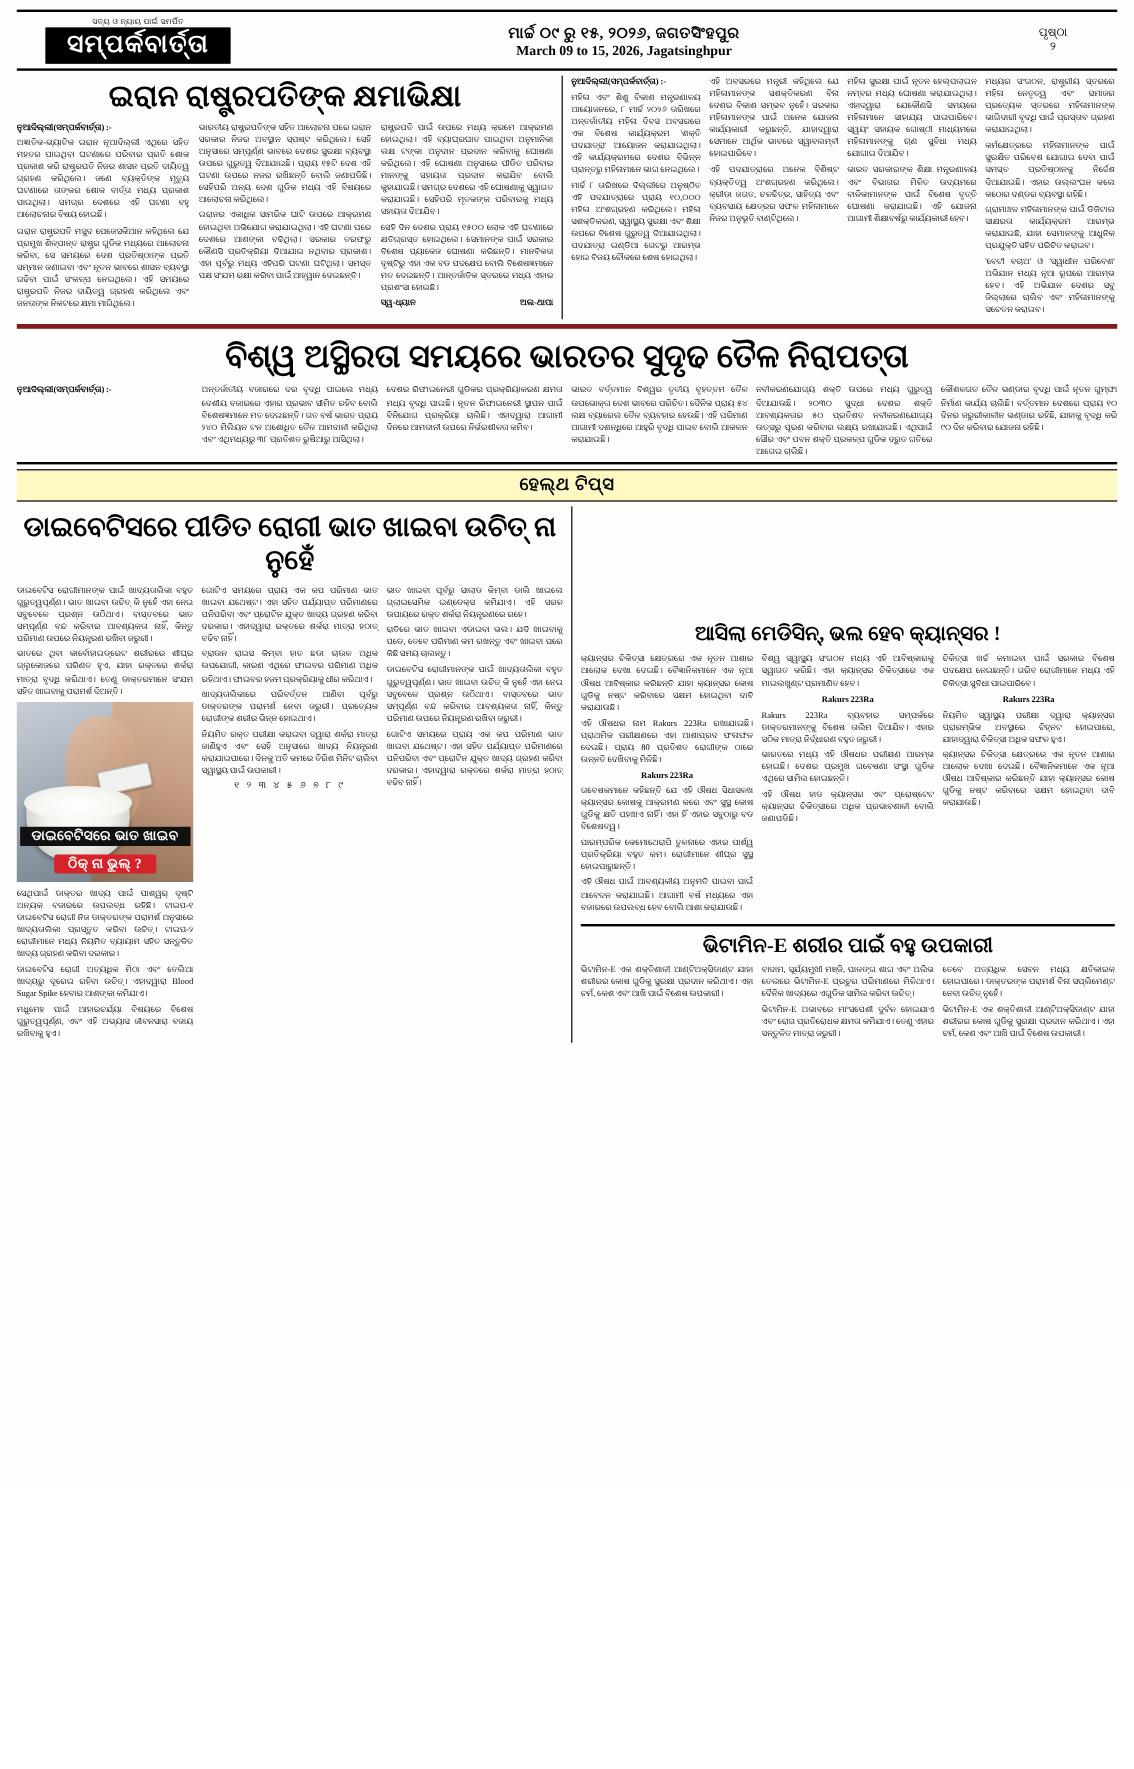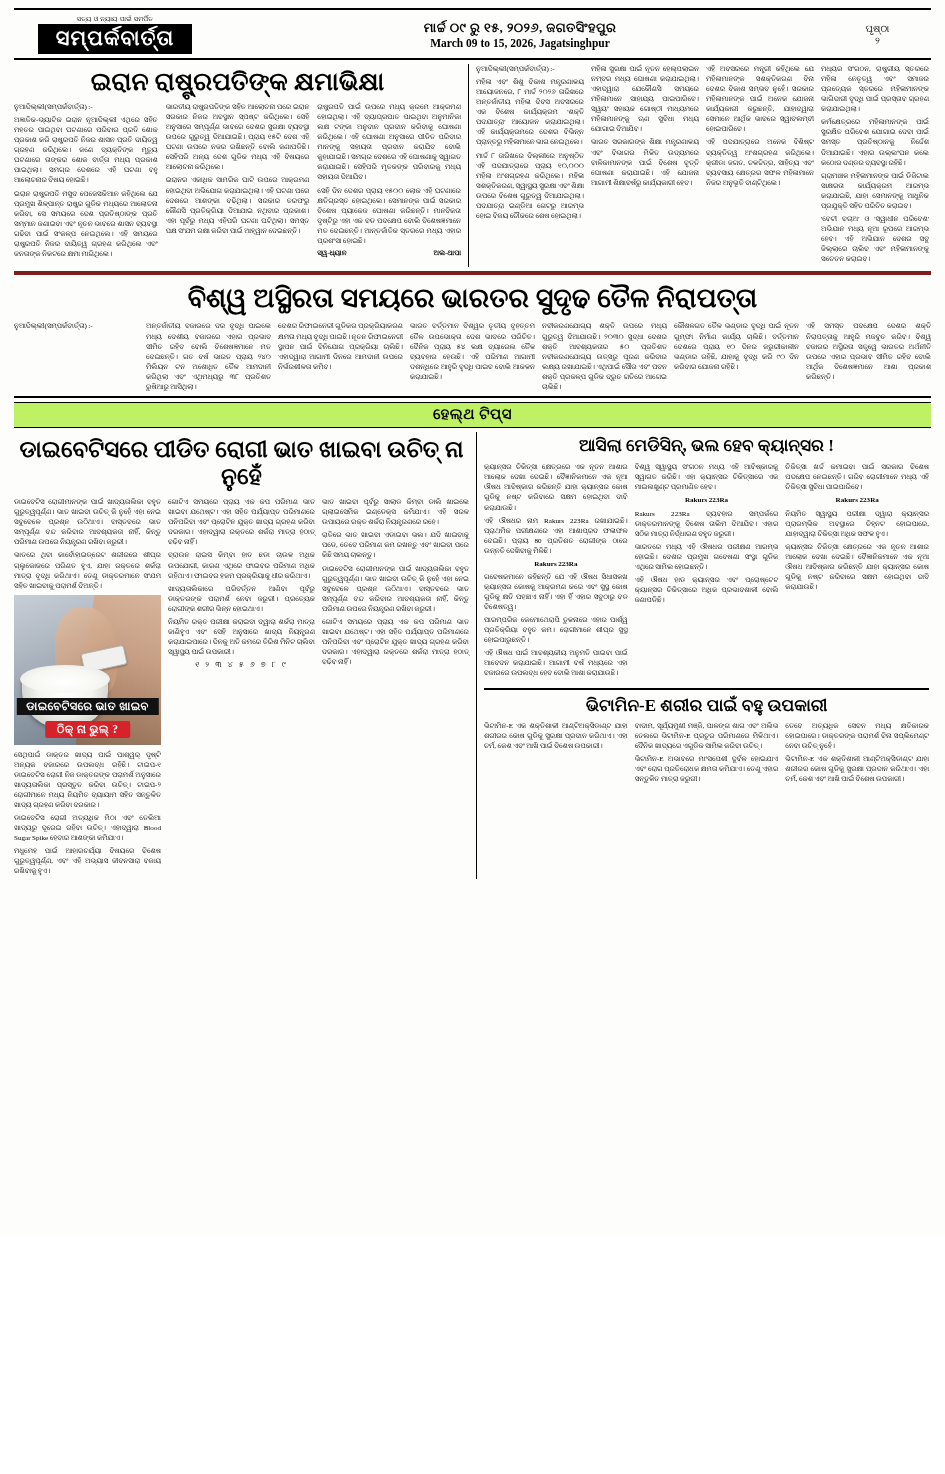--- a/index.html
+++ b/index.html
@@ -124,21 +124,21 @@
   .cols-3 {
     display: flex;
     gap: 8px;
   }
   .cols-3 > div { flex: 1; }
   .cols-4 {
     display: flex;
     gap: 7px;
   }
   .cols-4 > div { flex: 1; }
-  .dateline { font-weight: normal; }
+  .dateline { font-weight: bold; }
   .sign-row {
     display: flex;
     justify-content: space-between;
     font-weight: bold;
     font-size: 7px;
     margin-top: 2px;
   }
 
   
   .oil-section {
@@ -147,34 +147,35 @@
   }
   .h-oil {
     font-size: 27px;
     margin: 3px 0 8px 0;
   }
   .cols-7 { display: flex; gap: 7px; }
   .cols-7 > div { flex: 1; }
 
   
   .health-band {
-    background: #bef264;
+    background: #fef9c3;
     border-top: 1px solid #000;
     border-bottom: 1px solid #000;
     text-align: center;
     font-size: 15px;
     font-weight: bold;
     padding: 3px 0 4px 0;
     margin: 4px 0 4px 0;
     letter-spacing: .5px;
   }
 
   
   .lower {
     display: flex;
+    align-items: flex-end;
   }
   .lower-left {
     width: 463px;
     padding-right: 7px;
     border-right: 1px solid #000;
   }
   .lower-right {
     width: 452px;
     padding-left: 7px;
   }
@@ -335,28 +336,28 @@
       <div class="cols-4">
         <div>
           <div class="col-text">
             <p><span class="dateline">ନୁଆଦିଲ୍ଲୀ(ସମ୍ପର୍କବାର୍ତ୍ତା) :-</span></p>
             <p>ମହିଳା ଏବଂ ଶିଶୁ ବିକାଶ ମନ୍ତ୍ରଣାଳୟ ଆୟୋଜନରେ, ୮ ମାର୍ଚ୍ଚ ୨୦୨୬ ତାରିଖରେ ଅନ୍ତର୍ଜାତୀୟ ମହିଳା ଦିବସ ଅବସରରେ ଏକ ବିଶେଷ କାର୍ଯ୍ୟକ୍ରମ 'ଶକ୍ତି ପଦଯାତ୍ରା' ଆୟୋଜନ କରାଯାଇଥିଲା। ଏହି କାର୍ଯ୍ୟକ୍ରମରେ ଦେଶର ବିଭିନ୍ନ ପ୍ରାନ୍ତରୁ ମହିଳାମାନେ ଭାଗ ନେଇଥିଲେ।</p>
             <p>ମାର୍ଚ୍ଚ ୮ ତାରିଖରେ ଦିଲ୍ଲୀରେ ଅନୁଷ୍ଠିତ ଏହି ପଦଯାତ୍ରାରେ ପ୍ରାୟ ୧୦,୦୦୦ ମହିଳା ଅଂଶଗ୍ରହଣ କରିଥିଲେ। ମହିଳା ସଶକ୍ତିକରଣ, ସ୍ୱାସ୍ଥ୍ୟ ସୁରକ୍ଷା ଏବଂ ଶିକ୍ଷା ଉପରେ ବିଶେଷ ଗୁରୁତ୍ୱ ଦିଆଯାଇଥିଲା। ପଦଯାତ୍ରା ଇଣ୍ଡିଆ ଗେଟରୁ ଆରମ୍ଭ ହୋଇ ବିଜୟ ଚୌକରେ ଶେଷ ହୋଇଥିଲା।</p>
           </div>
         </div>
         <div>
           <div class="col-text">
+            <p>ଏହି ଅବସରରେ ମନ୍ତ୍ରୀ କହିଥିଲେ ଯେ ମହିଳାମାନଙ୍କ ସଶକ୍ତିକରଣ ବିନା ଦେଶର ବିକାଶ ସମ୍ଭବ ନୁହେଁ। ସରକାର ମହିଳାମାନଙ୍କ ପାଇଁ ଅନେକ ଯୋଜନା କାର୍ଯ୍ୟକାରୀ କରୁଛନ୍ତି, ଯାହାଦ୍ୱାରା ସେମାନେ ଆର୍ଥିକ ଭାବରେ ସ୍ୱାବଲମ୍ବୀ ହୋଇପାରିବେ।</p>
+            <p>ଏହି ପଦଯାତ୍ରାରେ ଅନେକ ବିଶିଷ୍ଟ ବ୍ୟକ୍ତିତ୍ୱ ଅଂଶଗ୍ରହଣ କରିଥିଲେ। କ୍ରୀଡା ଜଗତ, ଚଳଚ୍ଚିତ୍ର, ସାହିତ୍ୟ ଏବଂ ବ୍ୟବସାୟ କ୍ଷେତ୍ରର ସଫଳ ମହିଳାମାନେ ନିଜର ଅନୁଭୂତି ବାଣ୍ଟିଥିଲେ।</p>
+          </div>
+        </div>
+        <div>
+          <div class="col-text">
             <p>ମହିଳା ସୁରକ୍ଷା ପାଇଁ ନୂତନ ହେଲ୍ପଲାଇନ ନମ୍ବର ମଧ୍ୟ ଘୋଷଣା କରାଯାଇଥିଲା। ଏହାଦ୍ୱାରା ଯେକୌଣସି ସମୟରେ ମହିଳାମାନେ ସାହାଯ୍ୟ ପାଇପାରିବେ। ସ୍ୱୟଂ ସହାୟକ ଗୋଷ୍ଠୀ ମାଧ୍ୟମରେ ମହିଳାମାନଙ୍କୁ ଋଣ ସୁବିଧା ମଧ୍ୟ ଯୋଗାଇ ଦିଆଯିବ।</p>
             <p>ଭାରତ ସରକାରଙ୍କ ଶିକ୍ଷା ମନ୍ତ୍ରଣାଳୟ ଏବଂ ବିଭାଗର ମିଳିତ ଉଦ୍ୟମରେ ବାଳିକାମାନଙ୍କ ପାଇଁ ବିଶେଷ ବୃତ୍ତି ଘୋଷଣା କରାଯାଇଛି। ଏହି ଯୋଜନା ଆଗାମୀ ଶିକ୍ଷାବର୍ଷରୁ କାର୍ଯ୍ୟକାରୀ ହେବ।</p>
-          </div>
-        </div>
-        <div>
-          <div class="col-text">
-            <p>ଏହି ଅବସରରେ ମନ୍ତ୍ରୀ କହିଥିଲେ ଯେ ମହିଳାମାନଙ୍କ ସଶକ୍ତିକରଣ ବିନା ଦେଶର ବିକାଶ ସମ୍ଭବ ନୁହେଁ। ସରକାର ମହିଳାମାନଙ୍କ ପାଇଁ ଅନେକ ଯୋଜନା କାର୍ଯ୍ୟକାରୀ କରୁଛନ୍ତି, ଯାହାଦ୍ୱାରା ସେମାନେ ଆର୍ଥିକ ଭାବରେ ସ୍ୱାବଲମ୍ବୀ ହୋଇପାରିବେ।</p>
-            <p>ଏହି ପଦଯାତ୍ରାରେ ଅନେକ ବିଶିଷ୍ଟ ବ୍ୟକ୍ତିତ୍ୱ ଅଂଶଗ୍ରହଣ କରିଥିଲେ। କ୍ରୀଡା ଜଗତ, ଚଳଚ୍ଚିତ୍ର, ସାହିତ୍ୟ ଏବଂ ବ୍ୟବସାୟ କ୍ଷେତ୍ରର ସଫଳ ମହିଳାମାନେ ନିଜର ଅନୁଭୂତି ବାଣ୍ଟିଥିଲେ।</p>
           </div>
         </div>
         <div>
           <div class="col-text">
             <p>ମଧ୍ୟର ସଂଗଠନ, ରାଷ୍ଟ୍ରୀୟ ସ୍ତରରେ ମହିଳା ନେତୃତ୍ୱ ଏବଂ ସମାଜର ପ୍ରତ୍ୟେକ ସ୍ତରରେ ମହିଳାମାନଙ୍କ ଭାଗିଦାରୀ ବୃଦ୍ଧି ପାଇଁ ପ୍ରସ୍ତାବ ଗ୍ରହଣ କରାଯାଇଥିଲା।</p>
             <p>କର୍ମକ୍ଷେତ୍ରରେ ମହିଳାମାନଙ୍କ ପାଇଁ ସୁରକ୍ଷିତ ପରିବେଶ ଯୋଗାଇ ଦେବା ପାଇଁ ସମସ୍ତ ପ୍ରତିଷ୍ଠାନକୁ ନିର୍ଦ୍ଦେଶ ଦିଆଯାଇଛି। ଏହାର ଉଲ୍ଲଂଘନ କଲେ କଠୋର ଦଣ୍ଡର ବ୍ୟବସ୍ଥା ରହିଛି।</p>
             <p>ଗ୍ରାମାଞ୍ଚଳ ମହିଳାମାନଙ୍କ ପାଇଁ ଡିଜିଟାଲ ସାକ୍ଷରତା କାର୍ଯ୍ୟକ୍ରମ ଆରମ୍ଭ କରାଯାଇଛି, ଯାହା ସେମାନଙ୍କୁ ଆଧୁନିକ ପ୍ରଯୁକ୍ତି ସହିତ ପରିଚିତ କରାଇବ।</p>
             <p>'ବେଟୀ ବଚାଅ' ଓ 'ସ୍ୱାଧୀନ ପରିବେଶ' ଅଭିଯାନ ମଧ୍ୟ ନୂଆ ରୂପରେ ଆରମ୍ଭ ହେବ। ଏହି ଅଭିଯାନ ଦେଶର ସବୁ ଜିଲ୍ଲାରେ ଚାଲିବ ଏବଂ ମହିଳାମାନଙ୍କୁ ସଚେତନ କରାଇବ।</p>
           </div>
         </div>
@@ -388,25 +389,20 @@
           </div>
       </div>
       <div>
         <div class="col-text">
             <p>ନବୀକରଣଯୋଗ୍ୟ ଶକ୍ତି ଉପରେ ମଧ୍ୟ ଗୁରୁତ୍ୱ ଦିଆଯାଉଛି। ୨୦୩୦ ସୁଦ୍ଧା ଦେଶର ଶକ୍ତି ଆବଶ୍ୟକତାର ୫୦ ପ୍ରତିଶତ ନବୀକରଣଯୋଗ୍ୟ ଉତ୍ସରୁ ପୂରଣ କରିବାର ଲକ୍ଷ୍ୟ ରଖାଯାଇଛି। ଏଥିପାଇଁ ସୌର ଏବଂ ପବନ ଶକ୍ତି ପ୍ରକଳ୍ପ ଗୁଡିକ ଦ୍ରୁତ ଗତିରେ ଆଗେଇ ଚାଲିଛି।</p>
           </div>
       </div>
       <div>
         <div class="col-text">
             <p>କୌଶଳଗତ ତୈଳ ଭଣ୍ଡାର ବୃଦ୍ଧି ପାଇଁ ନୂତନ ଗୁମ୍ଫା ନିର୍ମାଣ କାର୍ଯ୍ୟ ଚାଲିଛି। ବର୍ତ୍ତମାନ ଦେଶରେ ପ୍ରାୟ ୧୦ ଦିନର ଜରୁରୀକାଳୀନ ଭଣ୍ଡାର ରହିଛି, ଯାହାକୁ ବୃଦ୍ଧି କରି ୯୦ ଦିନ କରିବାର ଯୋଜନା ରହିଛି।</p>
-          </div>
-      </div>
-      <div>
-        <div class="col-text">
-            <p>ଏହି ସମସ୍ତ ପଦକ୍ଷେପ ଦେଶର ଶକ୍ତି ନିରାପତ୍ତାକୁ ଆହୁରି ମଜବୁତ କରିବ। ବିଶ୍ୱ ବଜାରର ଅସ୍ଥିରତା ସତ୍ତ୍ୱେ ଭାରତର ଅର୍ଥନୀତି ଉପରେ ଏହାର ପ୍ରଭାବ ସୀମିତ ରହିବ ବୋଲି ଆର୍ଥିକ ବିଶେଷଜ୍ଞମାନେ ଆଶା ପ୍ରକାଶ କରିଛନ୍ତି।</p>
           </div>
       </div>
     </div>
   </div>
 
   <div class="health-band">ହେଲ୍ଥ ଟିପ୍ସ</div>
 
   <div class="lower">
 
     <div class="lower-left">

